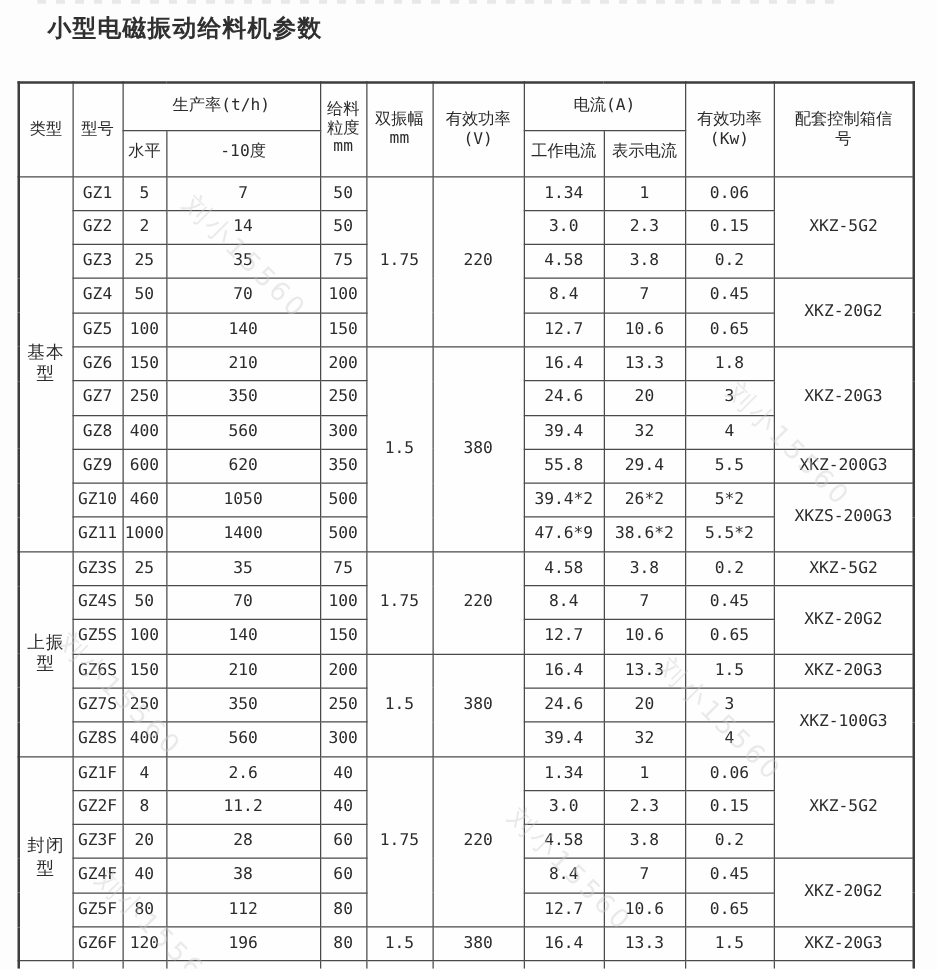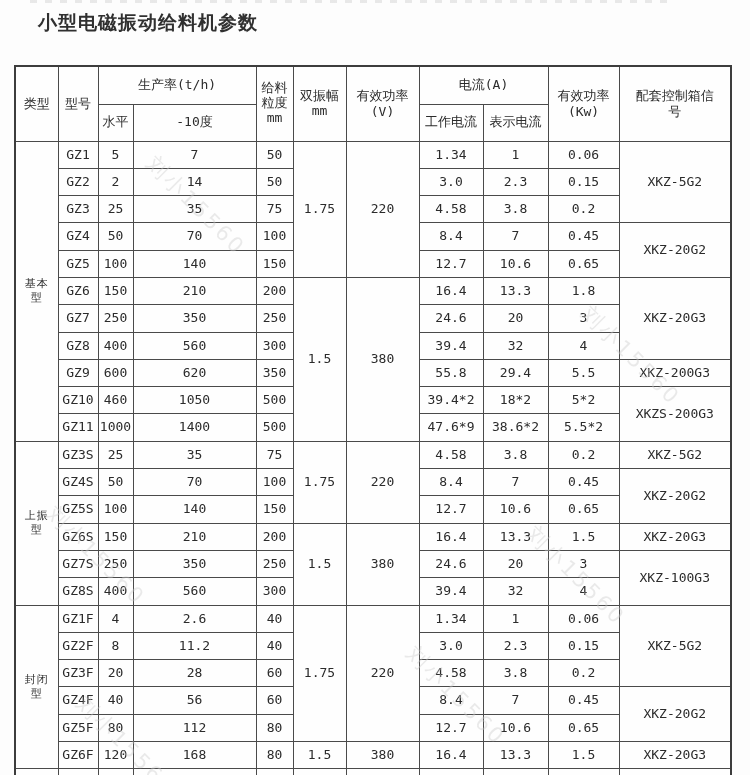--- a/index.html
+++ b/index.html
@@ -29,21 +29,21 @@
     text-align:center;vertical-align:middle;
     white-space:pre-line;overflow:hidden;
     padding:0 1px;
     font-size:13px;font-weight:normal;color:#2b2b2b;
     line-height:1.25;
   }
   .params thead tr.h1{height:38px;}
   .params thead tr.h2{height:37px;}
   .params tbody tr{height:27.3px;}
   .params tbody tr.stub{height:12px;}
-  .params td.c-type{font-size:11px;letter-spacing:1px;}
+  .params td.c-type{font-size:14px;letter-spacing:1px;}
   .params th.small-stack{font-size:13px;line-height:1.15;}
   .wm{
     position:absolute;pointer-events:none;
     color:#cccccc;opacity:.4;font-size:21px;letter-spacing:3px;
     transform:rotate(45deg);transform-origin:left top;
     font-family:"DejaVu Sans","Liberation Sans",sans-serif;
     z-index:3;
   }
 </style>
 </head>
@@ -191,21 +191,21 @@
           <td>29.4</td>
           <td>5.5</td>
           <td>XKZ-200G3</td>
         </tr>
         <tr>
           <td>GZ10</td>
           <td>460</td>
           <td>1050</td>
           <td>500</td>
           <td>39.4*2</td>
-          <td>18*2</td>
+          <td>26*2</td>
           <td>5*2</td>
           <td rowspan="2">XKZS-200G3</td>
         </tr>
         <tr>
           <td>GZ11</td>
           <td>1000</td>
           <td>1400</td>
           <td>500</td>
           <td>47.6*9</td>
           <td>38.6*2</td>
@@ -303,40 +303,40 @@
           <td>20</td>
           <td>28</td>
           <td>60</td>
           <td>4.58</td>
           <td>3.8</td>
           <td>0.2</td>
         </tr>
         <tr>
           <td>GZ4F</td>
           <td>40</td>
-          <td>56</td>
+          <td>38</td>
           <td>60</td>
           <td>8.4</td>
           <td>7</td>
           <td>0.45</td>
           <td rowspan="2">XKZ-20G2</td>
         </tr>
         <tr>
           <td>GZ5F</td>
           <td>80</td>
           <td>112</td>
           <td>80</td>
           <td>12.7</td>
           <td>10.6</td>
           <td>0.65</td>
         </tr>
         <tr>
           <td>GZ6F</td>
           <td>120</td>
-          <td>168</td>
+          <td>196</td>
           <td>80</td>
           <td>1.5</td>
           <td>380</td>
           <td>16.4</td>
           <td>13.3</td>
           <td>1.5</td>
           <td>XKZ-20G3</td>
         </tr>
         <tr class="stub">
           <td></td>

